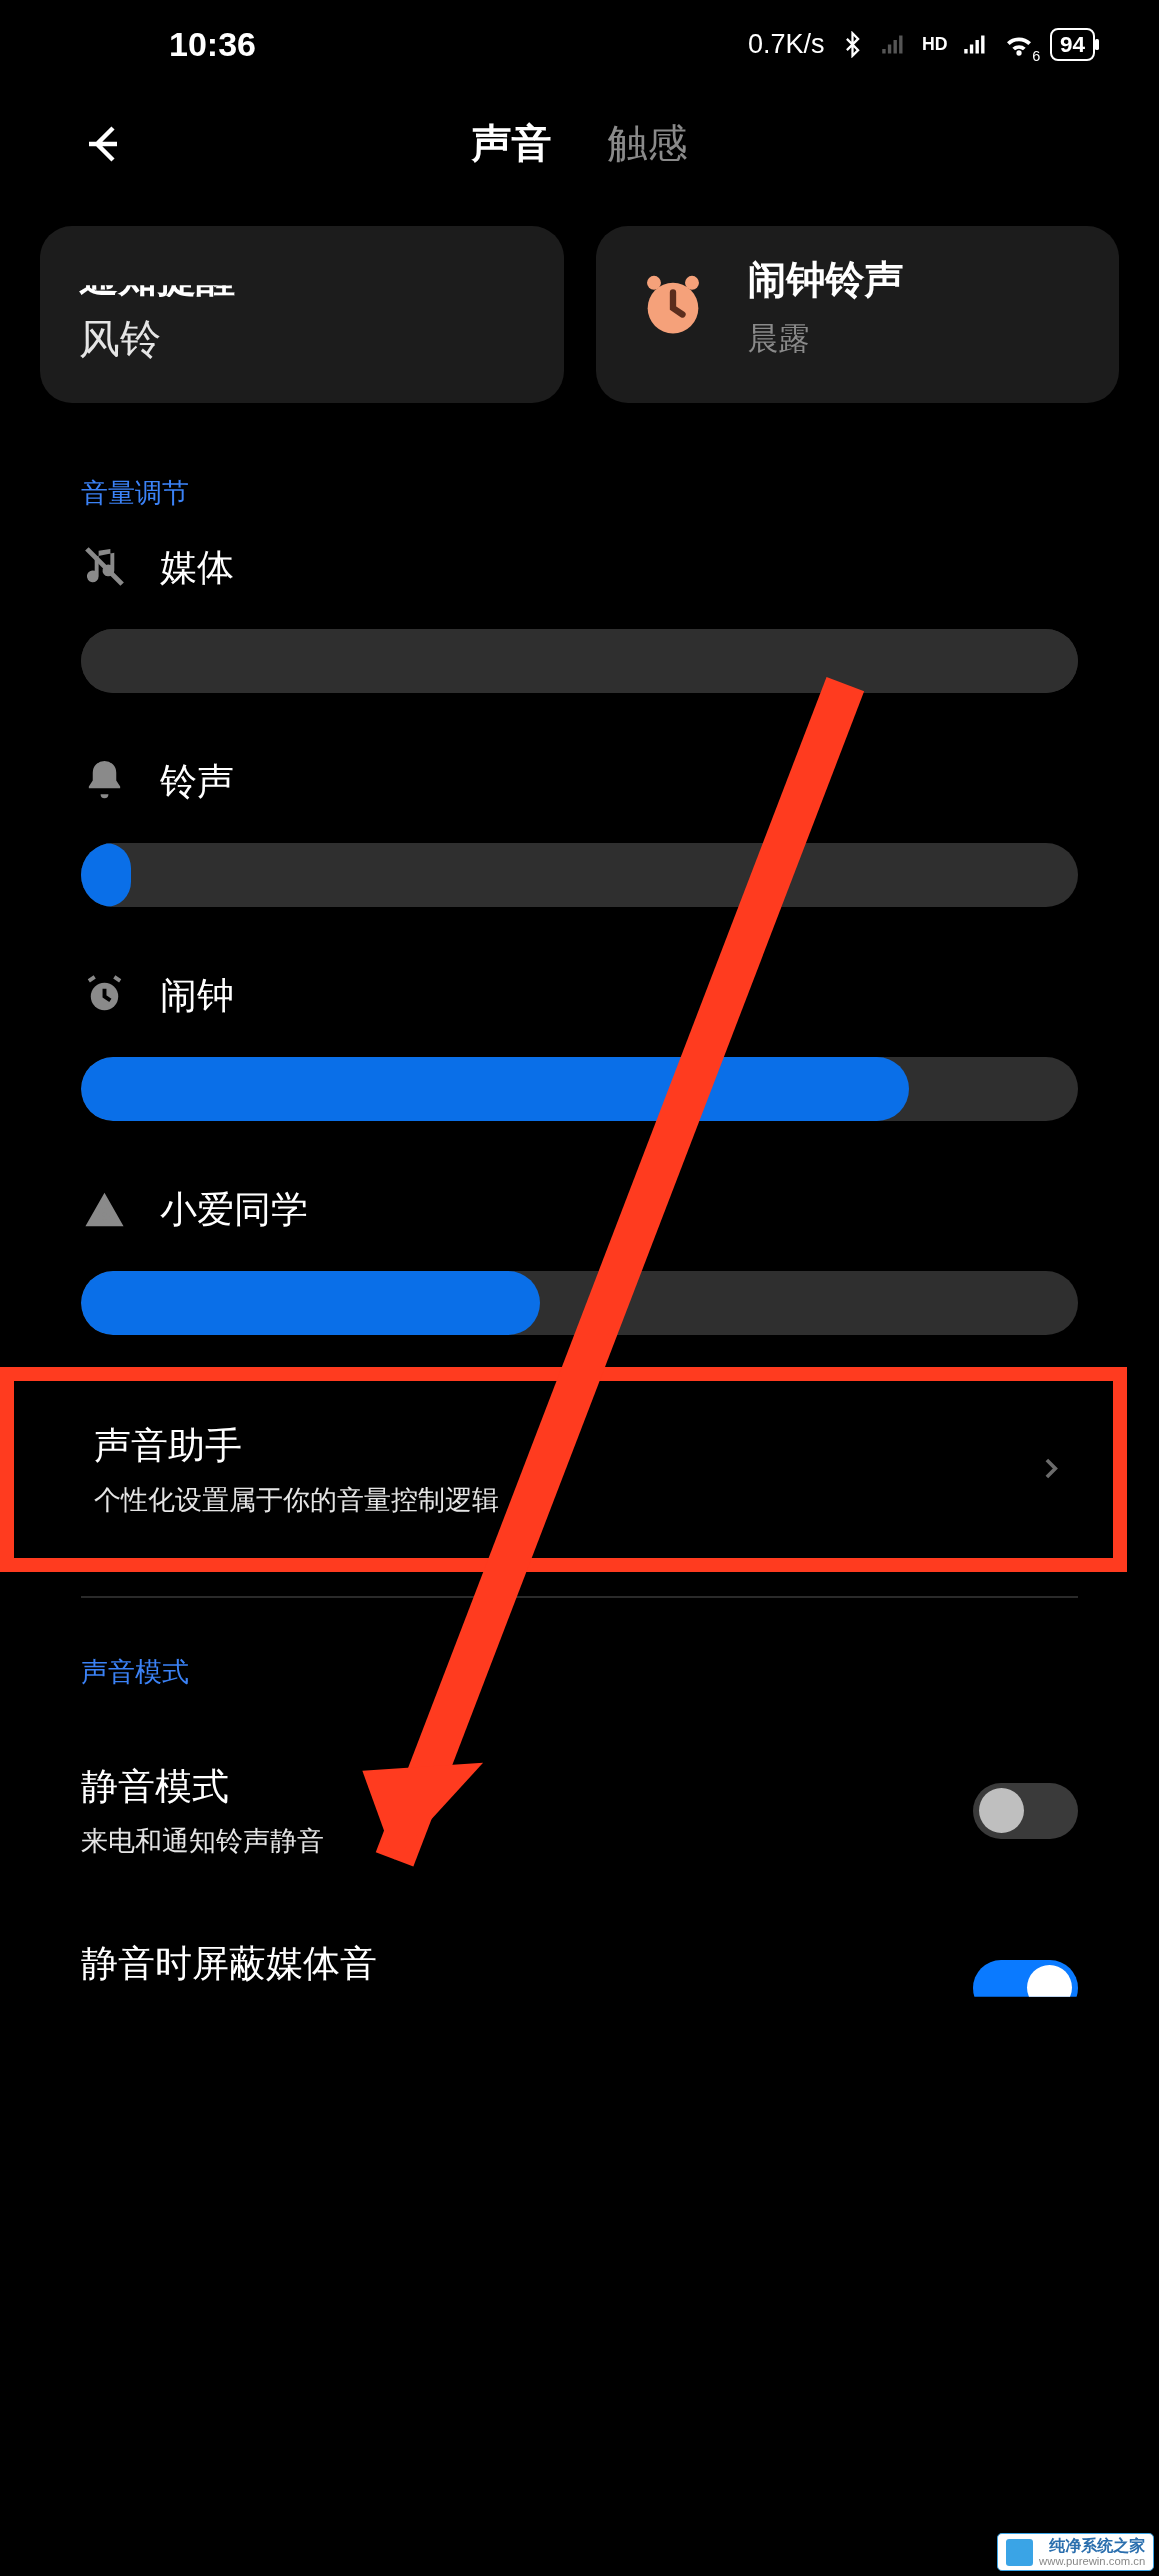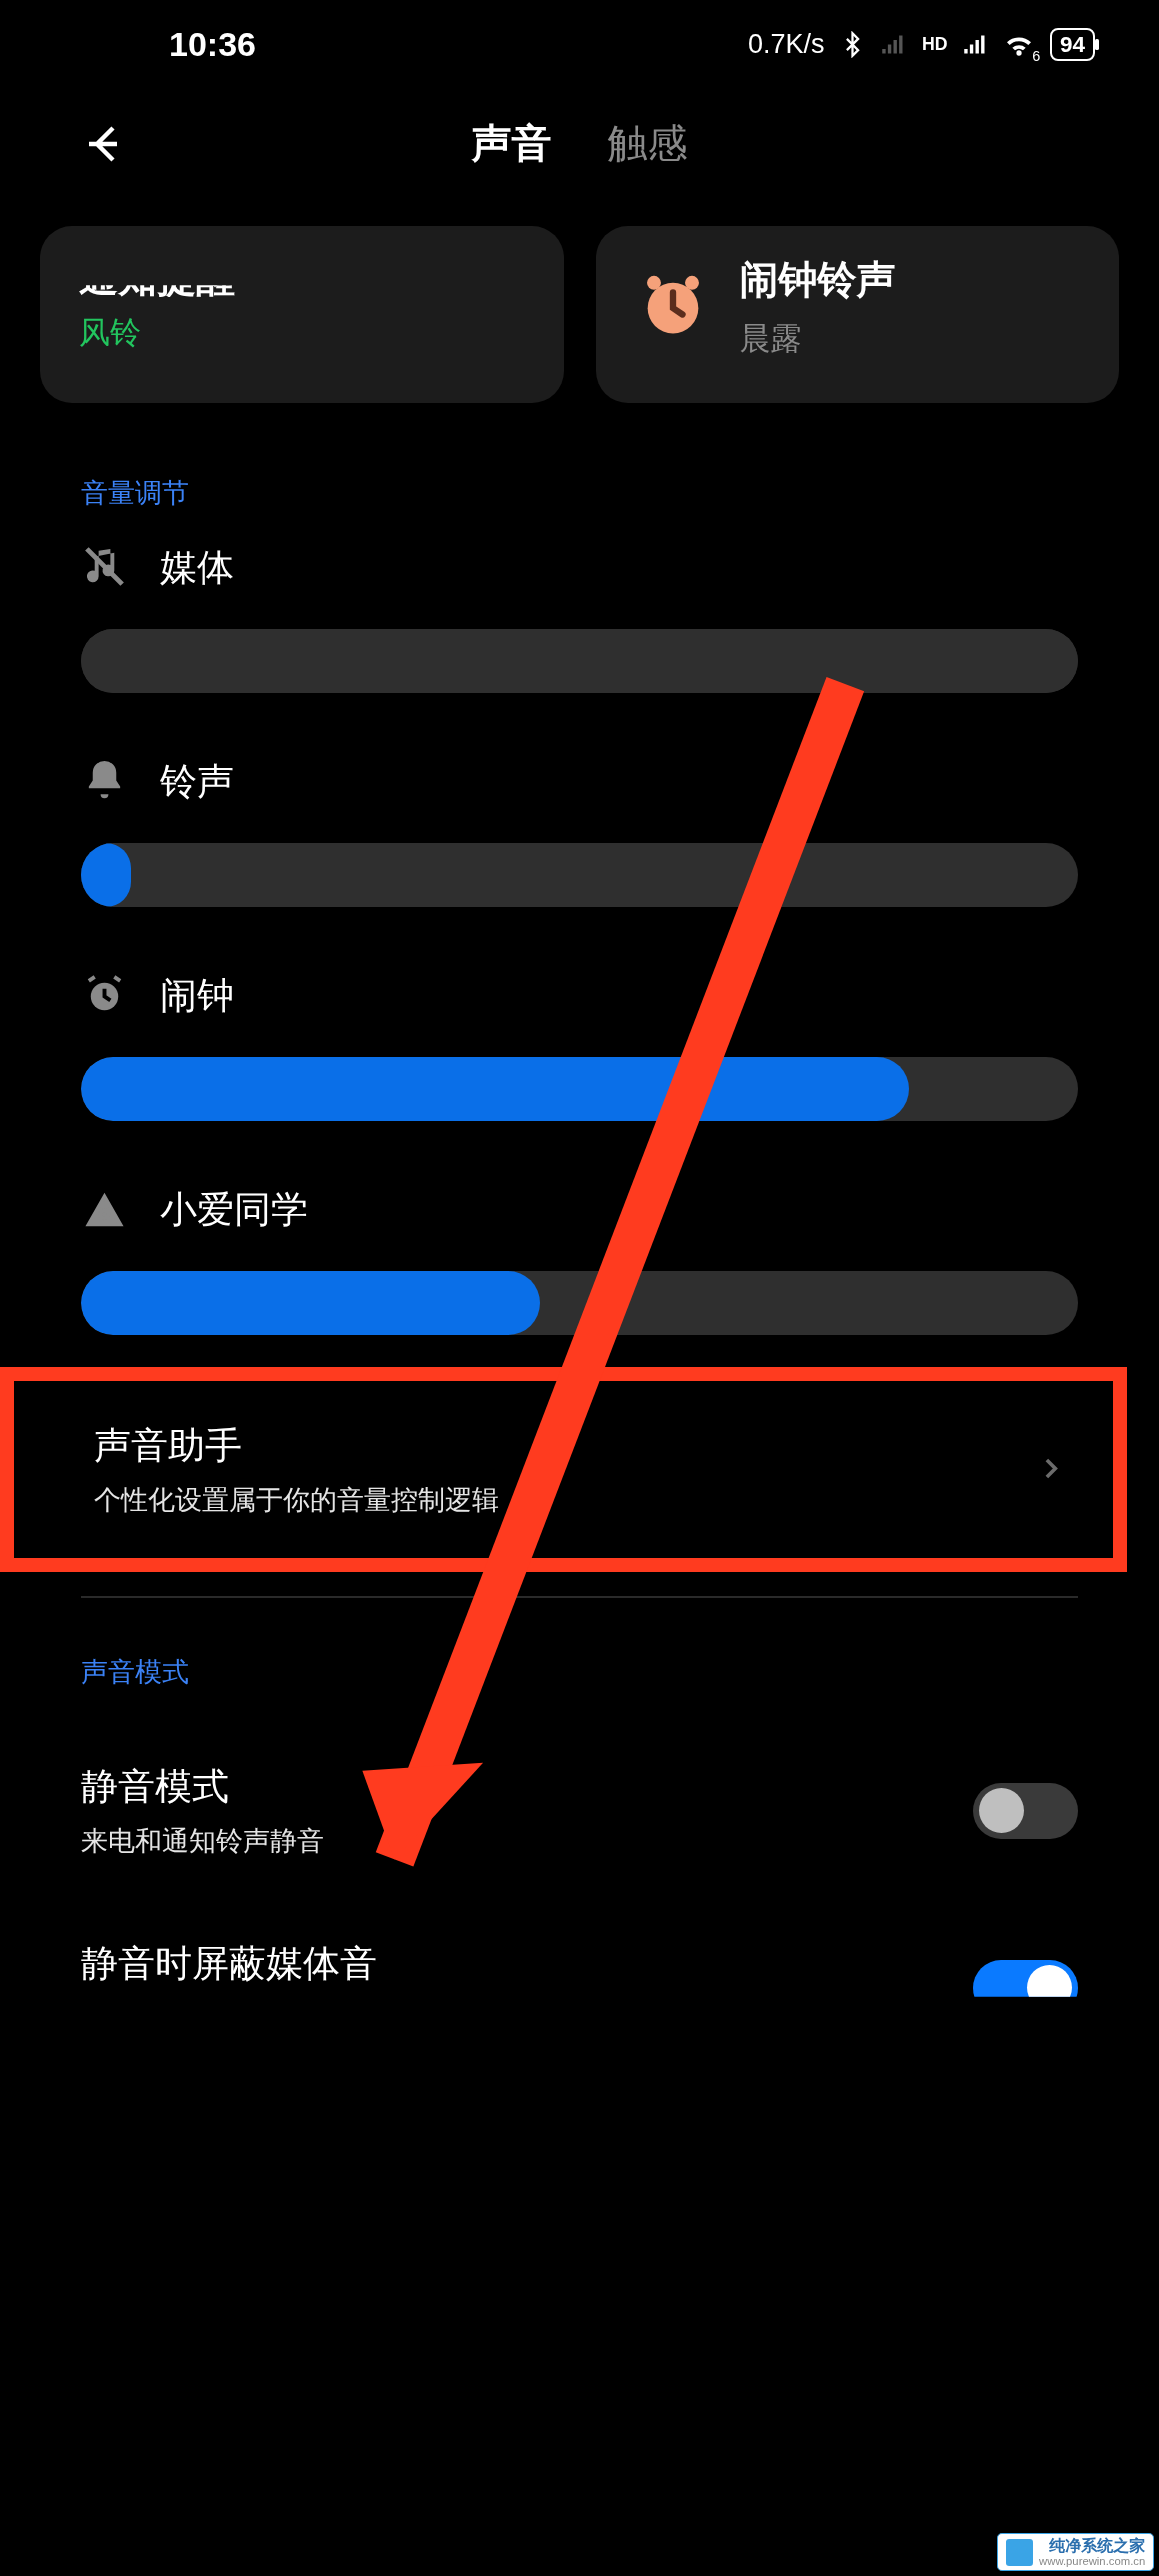--- a/index.html
+++ b/index.html
@@ -45,27 +45,27 @@
   .back-arrow svg { width: 48px; height: 48px; }
   .tabs { flex: 1; display: flex; justify-content: center; gap: 56px; }
   .tab { font-size: 40px; color: #8a8a8a; padding-bottom: 4.8px; }
   .tab.active { color: #fff; font-weight: 600; }
   .cards-row {
     display: flex; gap: 32px; padding: 0 40px; margin-top: 24px;
   }
   .card {
     flex: 1; background: #1c1c1c; border-radius: 32px;
     padding: 32px 39px 48px; height: 177px;
-    display: flex; gap: 29px; align-items: flex-start;
+    display: flex; gap: 37px; align-items: flex-start;
   }
   .card-left .title-cut {
     font-size: 39px; font-weight: 600; color: #fff;
     clip-path: inset(70% 0 0 0); line-height: 1;
   }
-  .card-left .sub { font-size: 31px; color: #22c55e; margin-top: 14.5px; }
+  .card-left .sub { font-size: 41px; color: #e5e5e5; margin-top: 14.5px; }
   .card-right .icon-wrap svg { width: 76px; height: 76px; }
   .card-right .txt { display: flex; flex-direction: column; }
   .card-right .title { font-size: 39px; font-weight: 600; }
   .card-right .sub { font-size: 31px; color: #8a8a8a; margin-top: 11.3px; }
   .section-label {
     font-size: 27px; color: #3b82f6; padding: 72px 81px 32px;
   }
   .vol-group { padding: 0 81px; }
   .vol-item { margin-bottom: 64px; }
   .vol-head { display: flex; align-items: center; gap: 32px; margin-bottom: 36px; }

